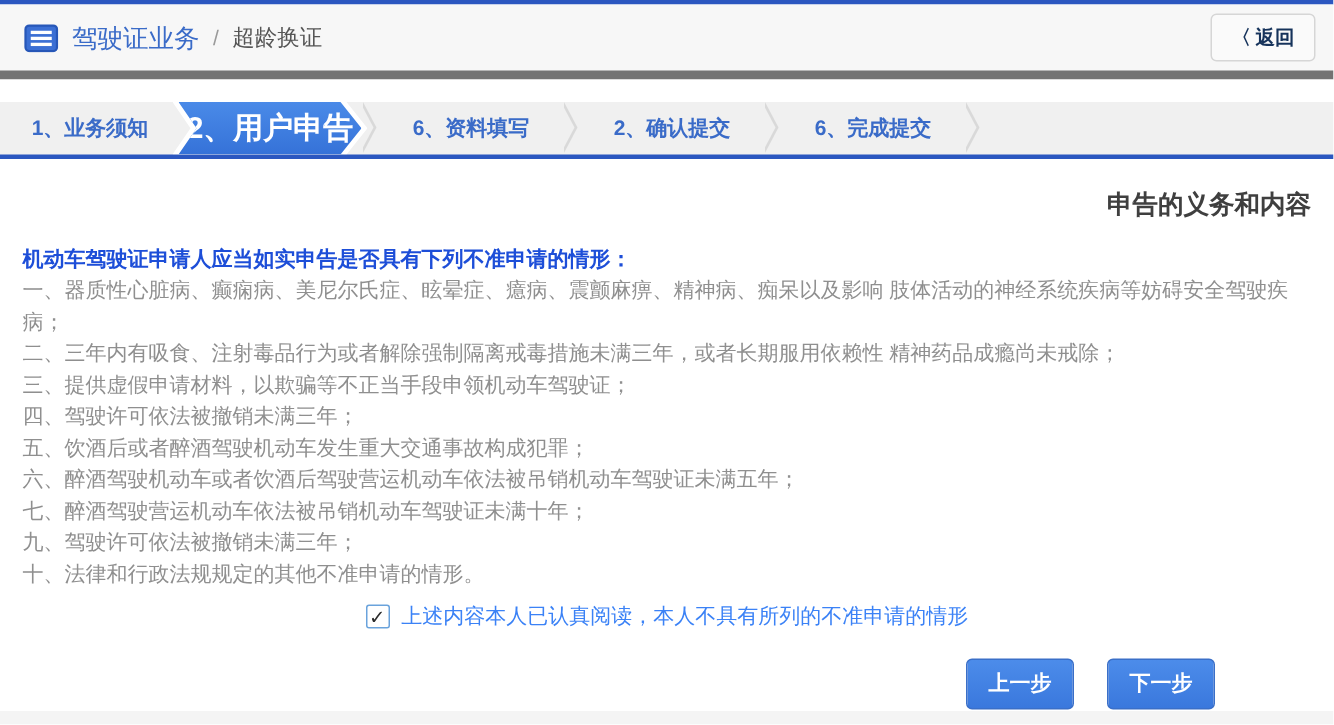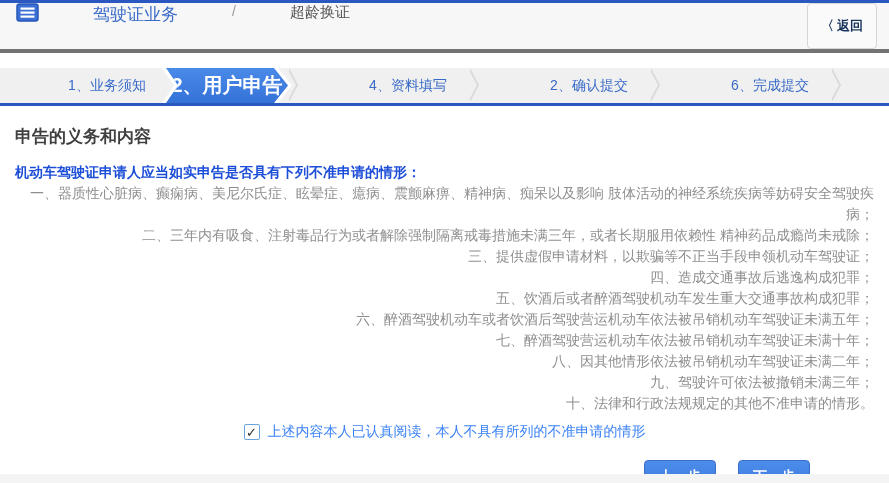--- a/index.html
+++ b/index.html
@@ -7,22 +7,22 @@
   body {
     font-family: "Liberation Sans", "DejaVu Sans", sans-serif;
     background: #ffffff;
     overflow: hidden;
     position: relative;
   }
   .topline { height: 3px; background: var(--brand, #2b57c0); }
 
   
   .header {
-    height: 50px; background: #f7f7f7; border-bottom: 4px solid #737373;
-    display: flex; padding: 0 12px 0 16px; gap: 45px;
+    height: 50px; background: #f7f7f7; border-bottom: 6px solid #737373;
+    display: flex; align-items: center; padding: 0 12px 0 16px;
   }
   .doc-icon { width: 23px; height: 19px; margin-right: 9px; flex: 0 0 auto; }
   .crumb-root { color: var(--accent, #2e62c9); font-size: 17px; cursor: pointer; }
   .crumb-sep { color: #9a9a9a; margin: 0 9px; font-size: 14px; }
   .crumb-current { color: #555; font-size: 15px; }
   .back-btn {
     margin-left: auto; background: #fafafa; border: 1px solid #d6d6d6;
     border-radius: 4px; padding: 6px 13px; font-size: 13px; font-weight: bold;
     color: #16335b; cursor: pointer; display: flex; align-items: center; gap: 3px;
     font-family: inherit;
@@ -30,21 +30,21 @@
   .gap { height: 15px; background: #fff; }
 
   
   .steps {
     height: 38px; background: #f0f0f0;
     border-bottom: 3px solid var(--brand, #2b57c0);
     display: flex; align-items: stretch;
   }
   .step {
     width: 120px; display: flex; align-items: center; justify-content: center;
-    font-size: 14px; font-weight: normal; color: var(--accent, #3a6bc8); cursor: pointer; margin-left: 47px;
+    font-size: 14px; font-weight: bold; color: var(--accent, #3a6bc8); cursor: pointer;
   }
   .step-active { position: relative; width: 130px; margin: 0 -5px; z-index: 2; cursor: pointer; }
   .step-active .arrow-outer {
     position: absolute; inset: 0; background: #ffffff;
     clip-path: polygon(0 0, calc(100% - 14px) 0, 100% 50%, calc(100% - 14px) 100%, 0 100%, 12px 50%);
   }
   .step-active .arrow-inner {
     position: absolute; top: 0; bottom: 0; left: 4px; right: 4px;
     background: linear-gradient(var(--step-active-top, #4a8ae8), var(--step-active-bottom, #3572d8));
     clip-path: polygon(0 0, calc(100% - 14px) 0, 100% 50%, calc(100% - 14px) 100%, 0 100%, 12px 50%);
@@ -56,25 +56,25 @@
     content: ""; position: absolute; top: 0;
     border-top: 17.5px solid transparent; border-bottom: 17.5px solid transparent;
     border-left: 9px solid #d9d9d9;
   }
   .sep::before { left: 2px; }
   .sep::after { left: 0; border-left-color: #f0f0f0; }
 
   
   .content { padding: 0 15px; }
   .notice-title {
-    text-align: left; font-size: 17px; line-height: 20px; font-weight: bold;
+    text-align: right; font-size: 17px; line-height: 20px; font-weight: bold;
     color: #3f3f3f; margin: 21px 0 14px 0;
   }
   .notice-intro { font-size: 14px; font-weight: bold; color: #1d4ed8; line-height: 22px; }
-  .notice-item { font-size: 14px; color: #8f8f8f; line-height: 21px; text-align: right; }
+  .notice-item { font-size: 14px; color: #8f8f8f; line-height: 21px; }
 
   
   .decl-row {
     margin-top: 9px; display: flex; align-items: center; justify-content: center; gap: 8px;
   }
   .checkbox {
     width: 16px; height: 16px; border: 1px solid #6aa3dc; border-radius: 2px;
     background: #fff; display: flex; align-items: center; justify-content: center;
     font-size: 13px; font-weight: bold; color: #2b2b2b; cursor: pointer; line-height: 1;
   }
@@ -117,39 +117,38 @@
 
 <div class="gap"></div>
 
 <div class="steps">
   <div class="step">1、业务须知</div>
   <div class="step-active">
     <div class="arrow-outer"></div>
     <div class="arrow-inner">2、用户申告</div>
   </div>
   <div class="sep"></div>
-  <div class="step">4、资料填写</div>
+  <div class="step">6、资料填写</div>
   <div class="sep"></div>
   <div class="step">2、确认提交</div>
   <div class="sep"></div>
   <div class="step">6、完成提交</div>
   <div class="sep"></div>
 </div>
 
 <div class="content">
   <div class="notice-title">申告的义务和内容</div>
   <div class="notice-intro">机动车驾驶证申请人应当如实申告是否具有下列不准申请的情形：</div>
   <div class="notice-item">一、器质性心脏病、癫痫病、美尼尔氏症、眩晕症、癔病、震颤麻痹、精神病、痴呆以及影响 肢体活动的神经系统疾病等妨碍安全驾驶疾病；</div>
   <div class="notice-item">二、三年内有吸食、注射毒品行为或者解除强制隔离戒毒措施未满三年，或者长期服用依赖性 精神药品成瘾尚未戒除；</div>
   <div class="notice-item">三、提供虚假申请材料，以欺骗等不正当手段申领机动车驾驶证；</div>
-  <div class="notice-item">四、造成交通事故后逃逸构成犯罪；</div>
+  <div class="notice-item">四、驾驶许可依法被撤销未满三年；</div>
   <div class="notice-item">五、饮酒后或者醉酒驾驶机动车发生重大交通事故构成犯罪；</div>
   <div class="notice-item">六、醉酒驾驶机动车或者饮酒后驾驶营运机动车依法被吊销机动车驾驶证未满五年；</div>
   <div class="notice-item">七、醉酒驾驶营运机动车依法被吊销机动车驾驶证未满十年；</div>
-  <div class="notice-item">八、因其他情形依法被吊销机动车驾驶证未满二年；</div>
   <div class="notice-item">九、驾驶许可依法被撤销未满三年；</div>
   <div class="notice-item">十、法律和行政法规规定的其他不准申请的情形。</div>
 
   <div class="decl-row">
     <span class="checkbox">✓</span>
     <span class="decl-label">上述内容本人已认真阅读，本人不具有所列的不准申请的情形</span>
   </div>
 
   <div class="actions">
     <button class="btn">上一步</button>

